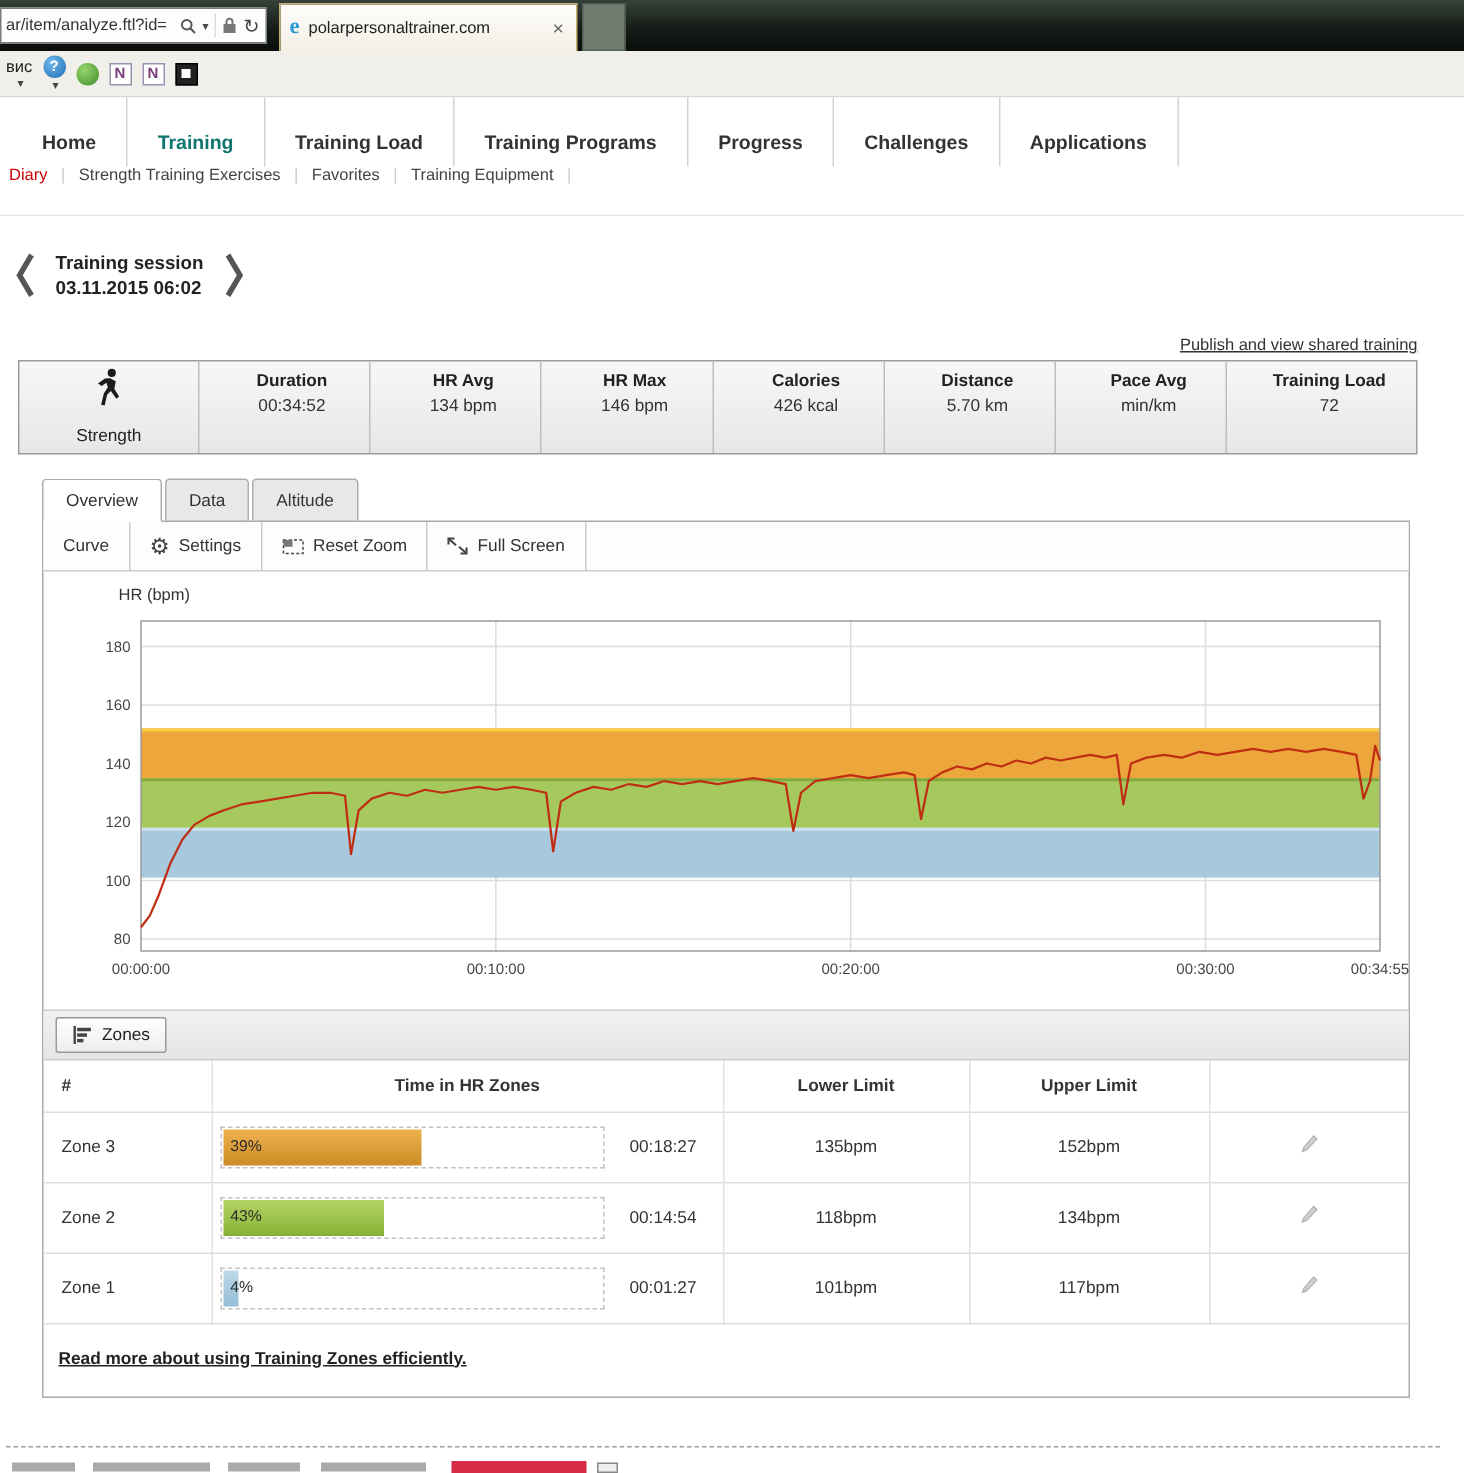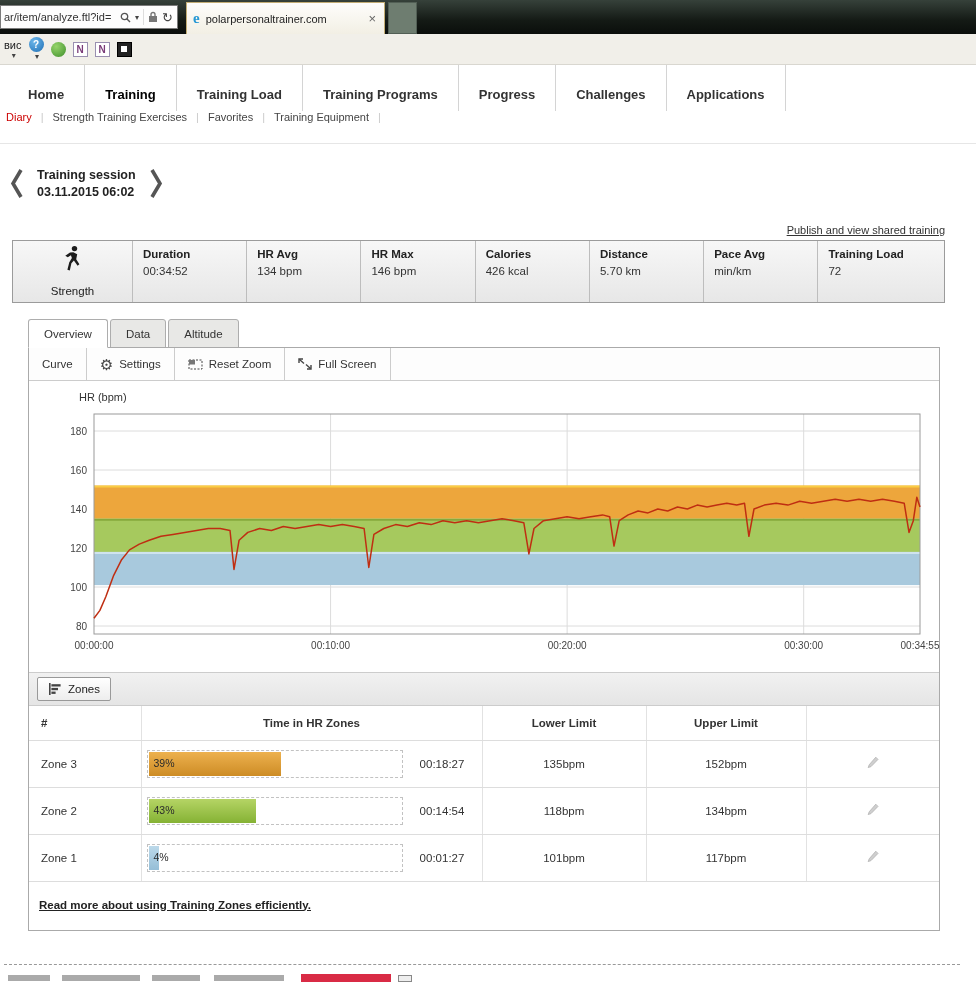--- a/index.html
+++ b/index.html
@@ -35,21 +35,21 @@
   .n-icon { width:15px; height:15px; background:#fff; border:1px solid #9a8fb0; color:#7a3b78; font-weight:bold;
             font-size:10px; display:flex; align-items:center; justify-content:center; }
   .dark-icon { width:15px; height:15px; background:#222; border:1px solid #000; position:relative; }
   .dark-icon::after { content:""; position:absolute; left:3px; top:3px; width:6px; height:6px; background:#fff; }
 
   
   .mainnav { position:absolute; top:65px; left:0; width:976px; height:60px; background:#fff;
              border-bottom:1px solid #e4e4e4; display:flex; align-items:stretch; padding-left:8px; }
   .mainnav .nav-item { display:flex; align-items:center; padding:0 20px; font-size:13px; font-weight:bold;
              color:#333; border-right:1px solid #d4d4d4; cursor:pointer; }
-  .mainnav .nav-item.active { color:#000000;text-align:right; }
+  .mainnav .nav-item.active { color:#0f766e;text-align:right; }
   .subnav { position:absolute; top:111px; left:0; width:976px; height:33px; background:#fff;
             border-bottom:1px solid #e6e6e6; display:flex; padding-left:6px; font-size:11px; }
   .subnav .sn-item { color:#444; cursor:pointer; }
   .subnav .sn-item.active { color:#cc0000; }
   .subnav .sep { color:#c9c9c9; margin:0 9px; }
 
   
   .session-header { position:absolute; top:168px; left:10px; display:flex; align-items:center; }
   .chev { cursor:pointer; display:block; }
   .session-text { margin:0 14px; }
@@ -59,21 +59,21 @@
   .publish-row { position:absolute; top:224px; right:31px; font-size:11px; }
   .publish-row a { color:#333; text-decoration:underline; cursor:pointer; }
 
   
   .summary { position:absolute; top:240px; left:12px; width:933px; height:63px;
              border:1px solid #9b9b9b; background:linear-gradient(#f7f7f7,#e7e7e7);
              display:flex; align-items:stretch; }
   .sport-col { width:119px; display:flex; flex-direction:column; align-items:center; justify-content:space-between;
                padding:4px 0 5px 0; }
   .sport-label { font-size:11.5px; color:#222; }
-  .stat { flex:1; border-left:1px solid #bdbdbd; padding:7px 0 0 10px; }
+  .stat { flex:1; border-left:1px solid #bdbdbd; padding:7px 0 0 10px;text-align:center; }
   .stat:last-child { flex:1.12; }
   .stat-label { font-size:11.5px; font-weight:bold; color:#222; }
   .stat-value { font-size:11.5px; color:#333; margin-top:5px; }
 
   
   .tabs { position:absolute; top:319px; left:28px; display:flex; }
   .tab-btn { height:29px; line-height:28px; padding:0 15px; font-size:11.5px; color:#333;
              background:#e8e8e6; border:1px solid #adadad; border-radius:3px 3px 0 0; margin-right:2px; cursor:pointer; }
   .tab-btn.active { background:#fff; border-bottom:1px solid #fff; position:relative; z-index:3; }
 

